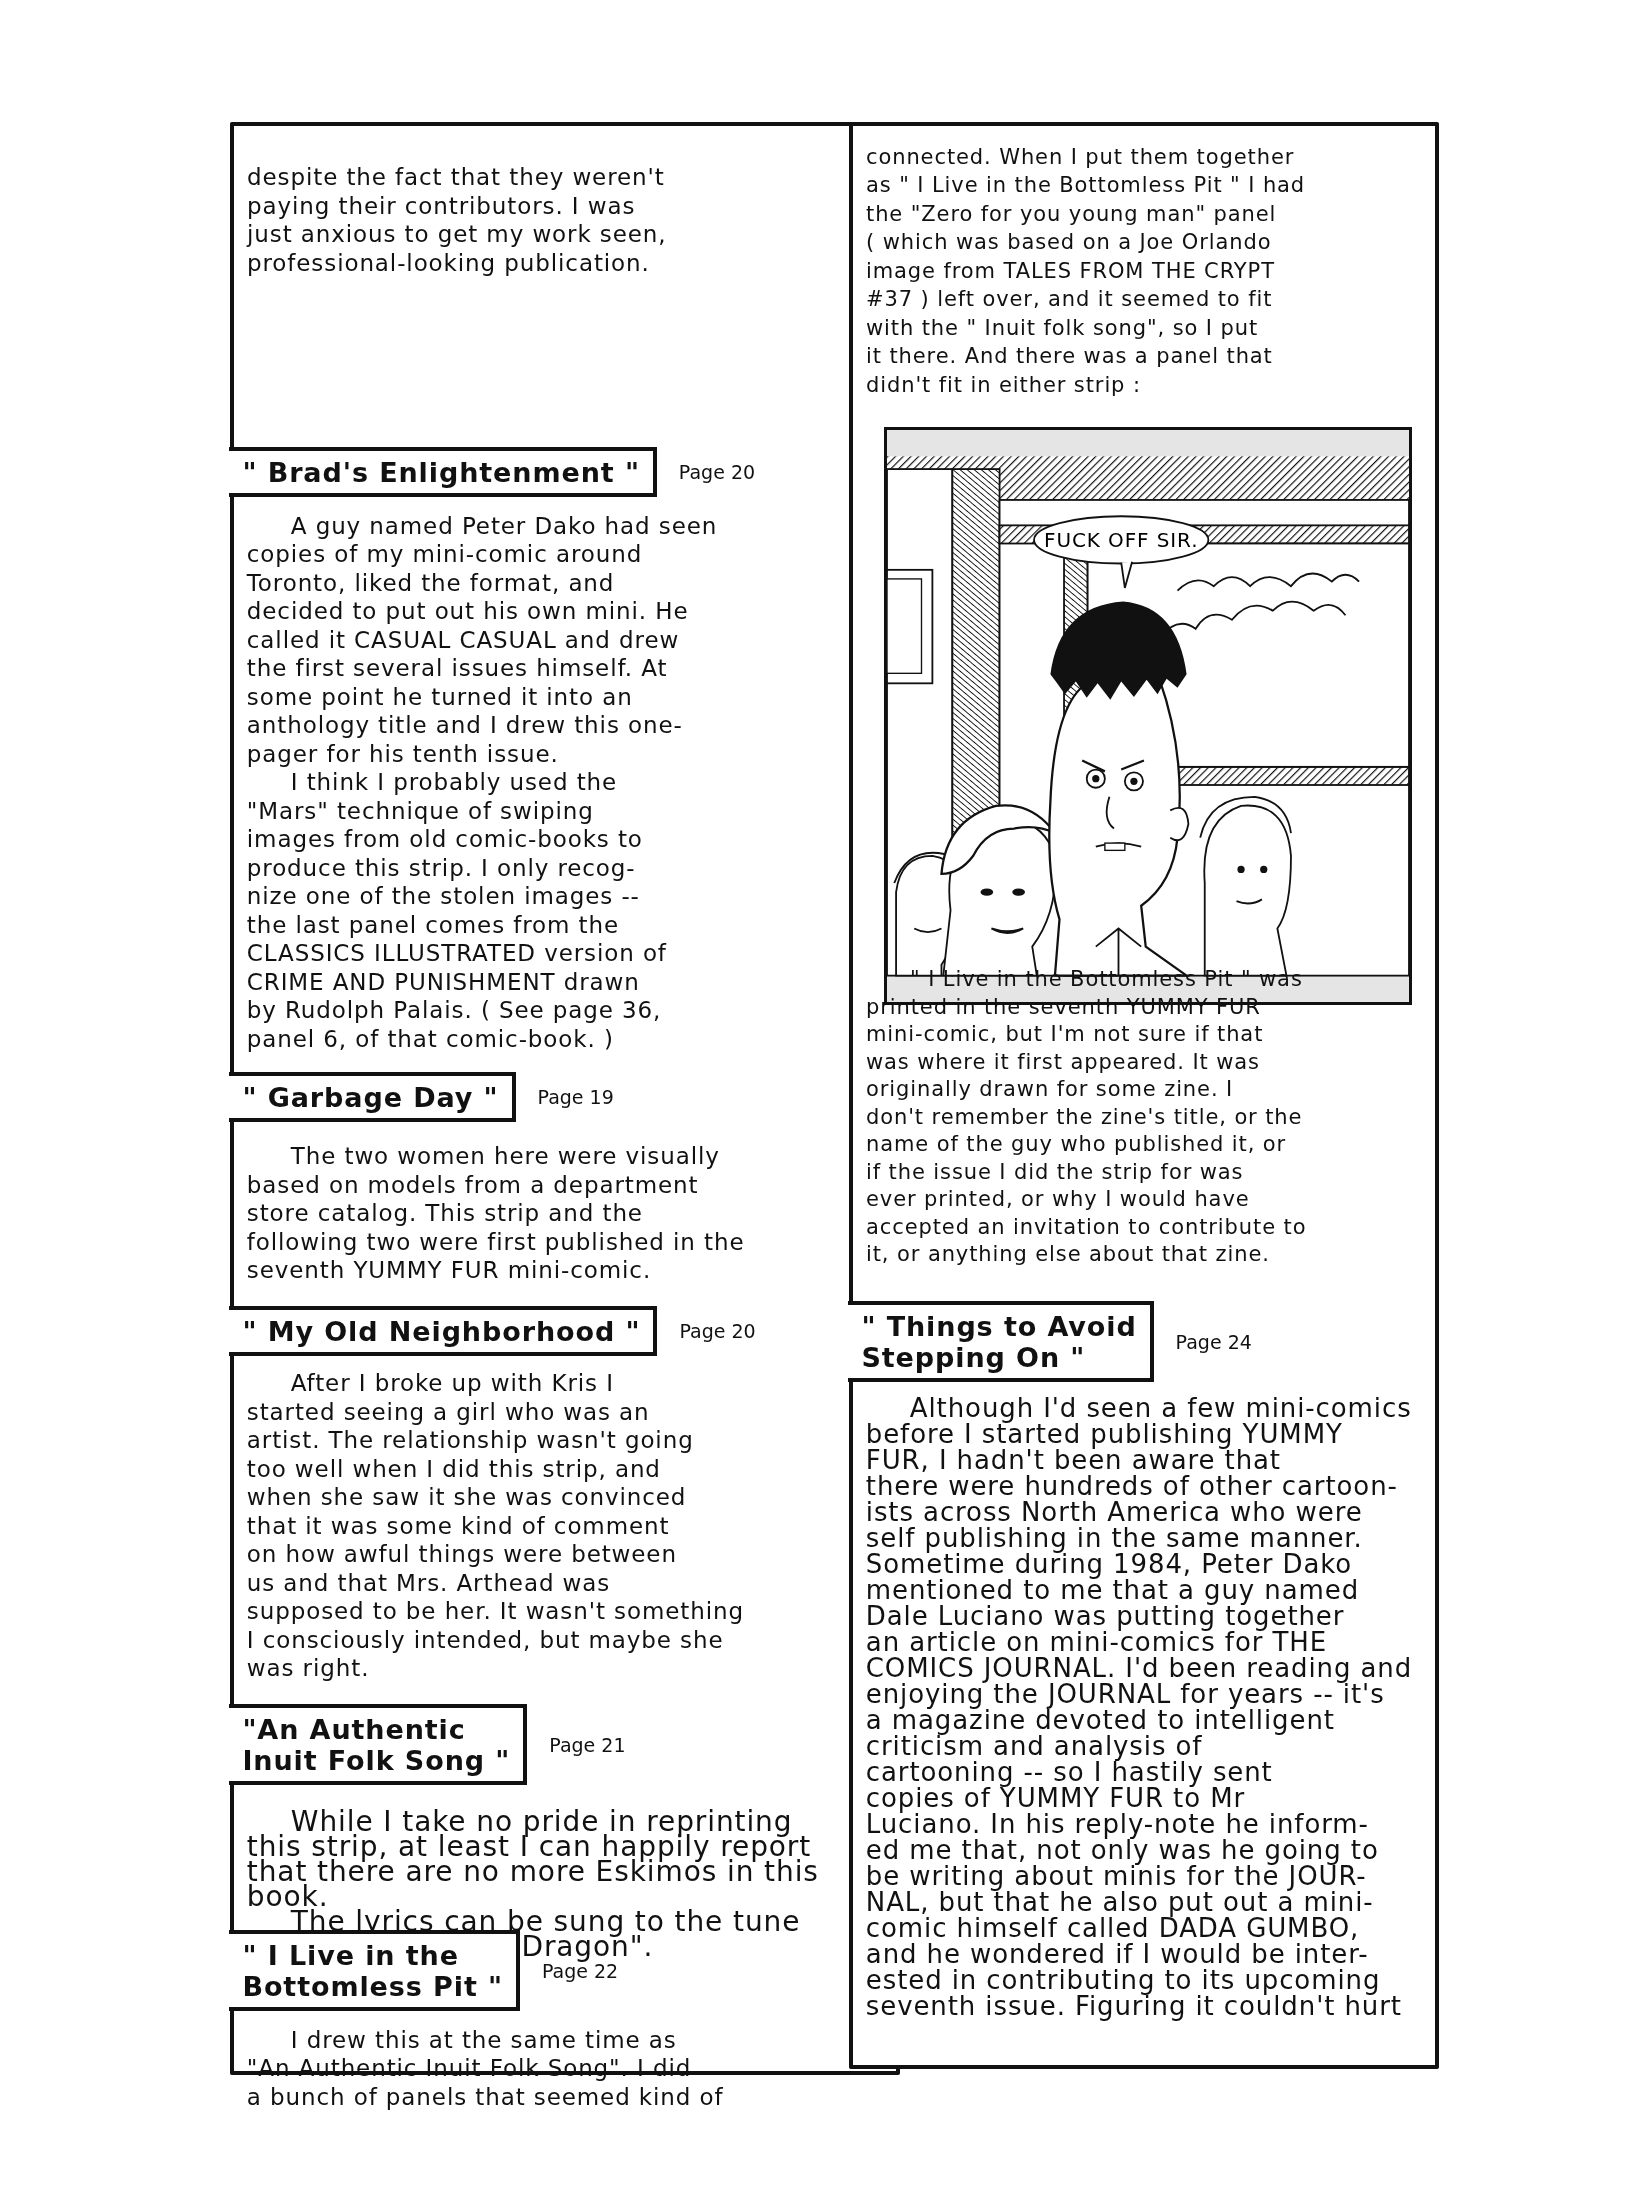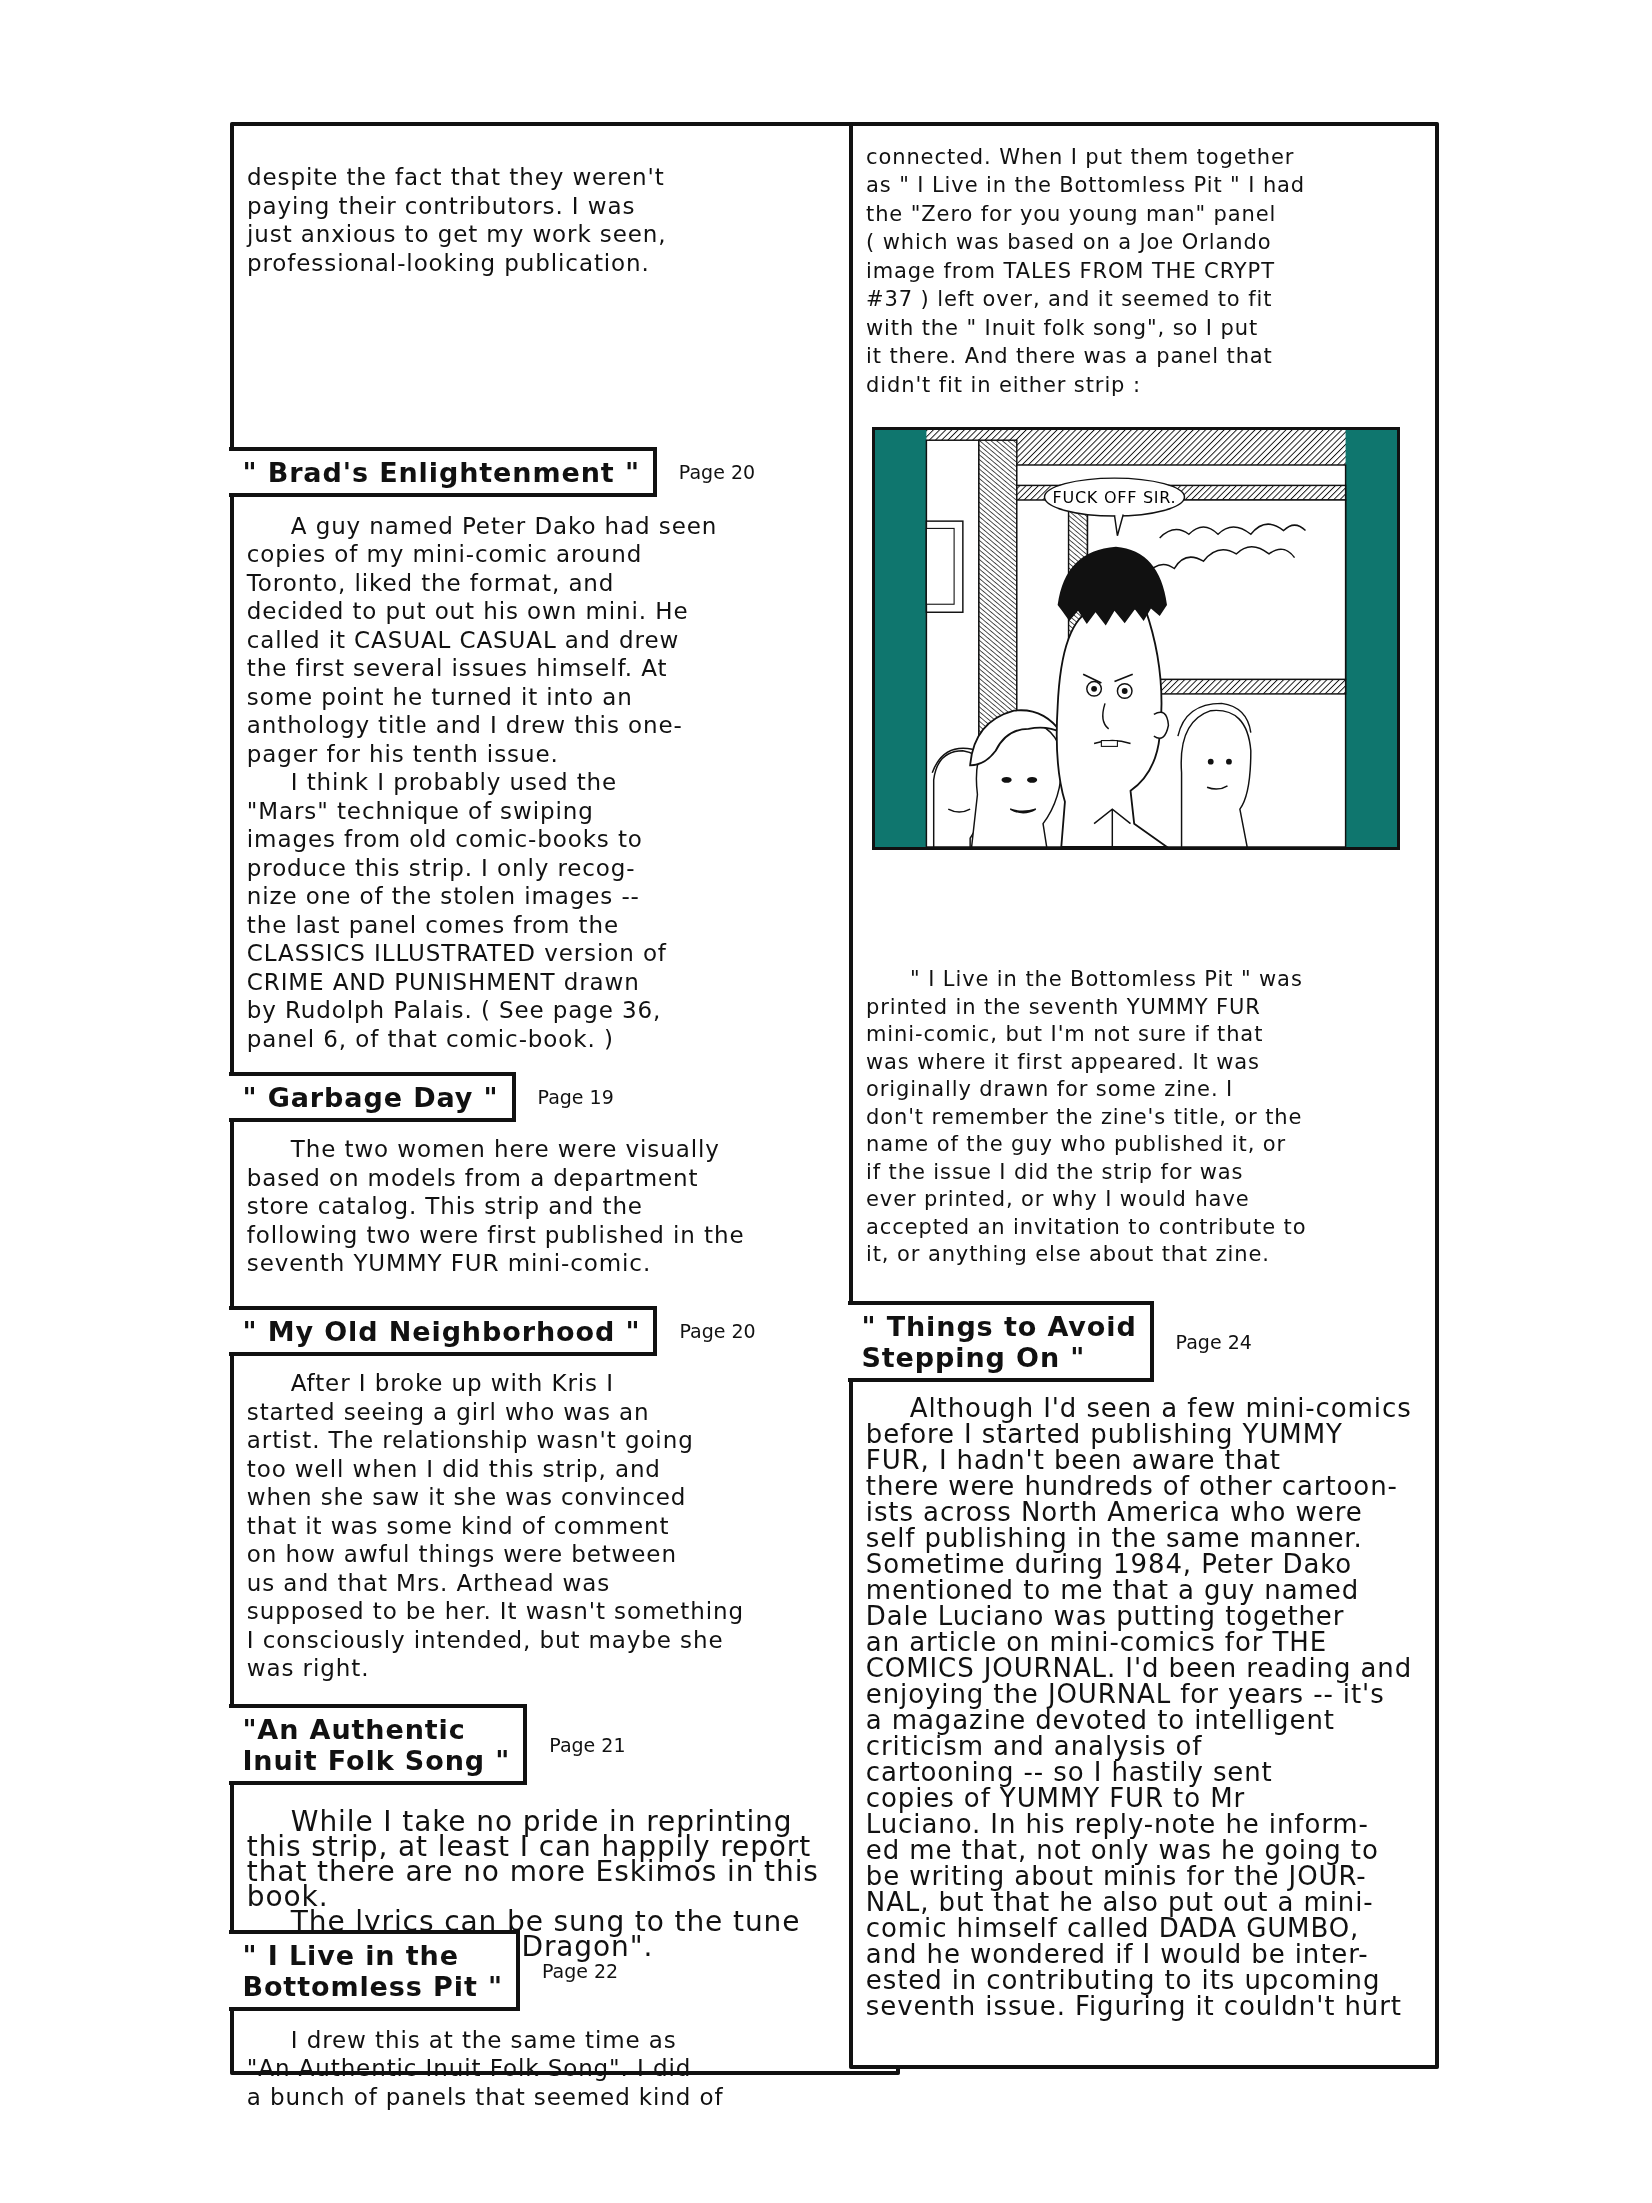--- a/index.html
+++ b/index.html
@@ -12,22 +12,22 @@
   .prose .p { margin: 0; white-space: pre-line; }
   .indent { text-indent: 44px; }
   .section { position: absolute; left: -4.6px; right: -4.6px; }
   .title-box { display: inline-block; border: 4.6px solid #111; border-left: none; padding: 5.5px 13px 5.5px 13px;
                font-size: 27px; line-height: 31px; font-weight: bold; letter-spacing: 0.9px; background: #fff; }
   .page-ref { display: inline-block; vertical-align: middle; margin-left: 22px; font-size: 19px; }
   .title-line { display: block; white-space: nowrap; }
   .row { display: flex; align-items: center; }
   .body-text { padding: 0 13px; }
   
-  #panel { position: absolute; left: 19px; top: 301px; width: 528px; height: 423px; border: 3.7px solid #111;
-           box-sizing: border-box; background: #0f766e; overflow: hidden; }
+  #panel { position: absolute; left: 31px; top: 301px; width: 528px; height: 578px; border: 3.7px solid #111;
+           box-sizing: border-box; background: #e5e5e5; overflow: hidden; }
   #panel svg { width: 100%; height: 100%; display: block; }
   .balloon-text { font-family: "DejaVu Sans", sans-serif; font-size: 22px; letter-spacing: 1px; }
 </style>
 </head>
 <body>
 
 <div id="col-left" class="col">
   <div class="prose body-text" style="position:absolute; top:37px; left:0; right:0;">
     <div class="p">despite the fact that they weren't</div>
     <div class="p">paying their contributors. I was</div>
@@ -65,21 +65,21 @@
     </div>
   </div>
 
   <div class="section" style="top:946px;">
     <div class="row">
       <div class="title-box">
         <span class="title-line">" Garbage Day "</span>
       </div>
       <span class="page-ref">Page 19</span>
     </div>
-    <div class="prose body-text" style="margin-top:13px; padding-left:17.4px;">
+    <div class="prose body-text" style="margin-top:20px; padding-left:17.4px;">
       <div class="p indent">The two women here were visually
 based on models from a department
 store catalog. This strip and the
 following two were first published in the
 seventh YUMMY FUR mini-comic.</div>
     </div>
   </div>
 
   <div class="section" style="top:1180px;">
     <div class="row">

